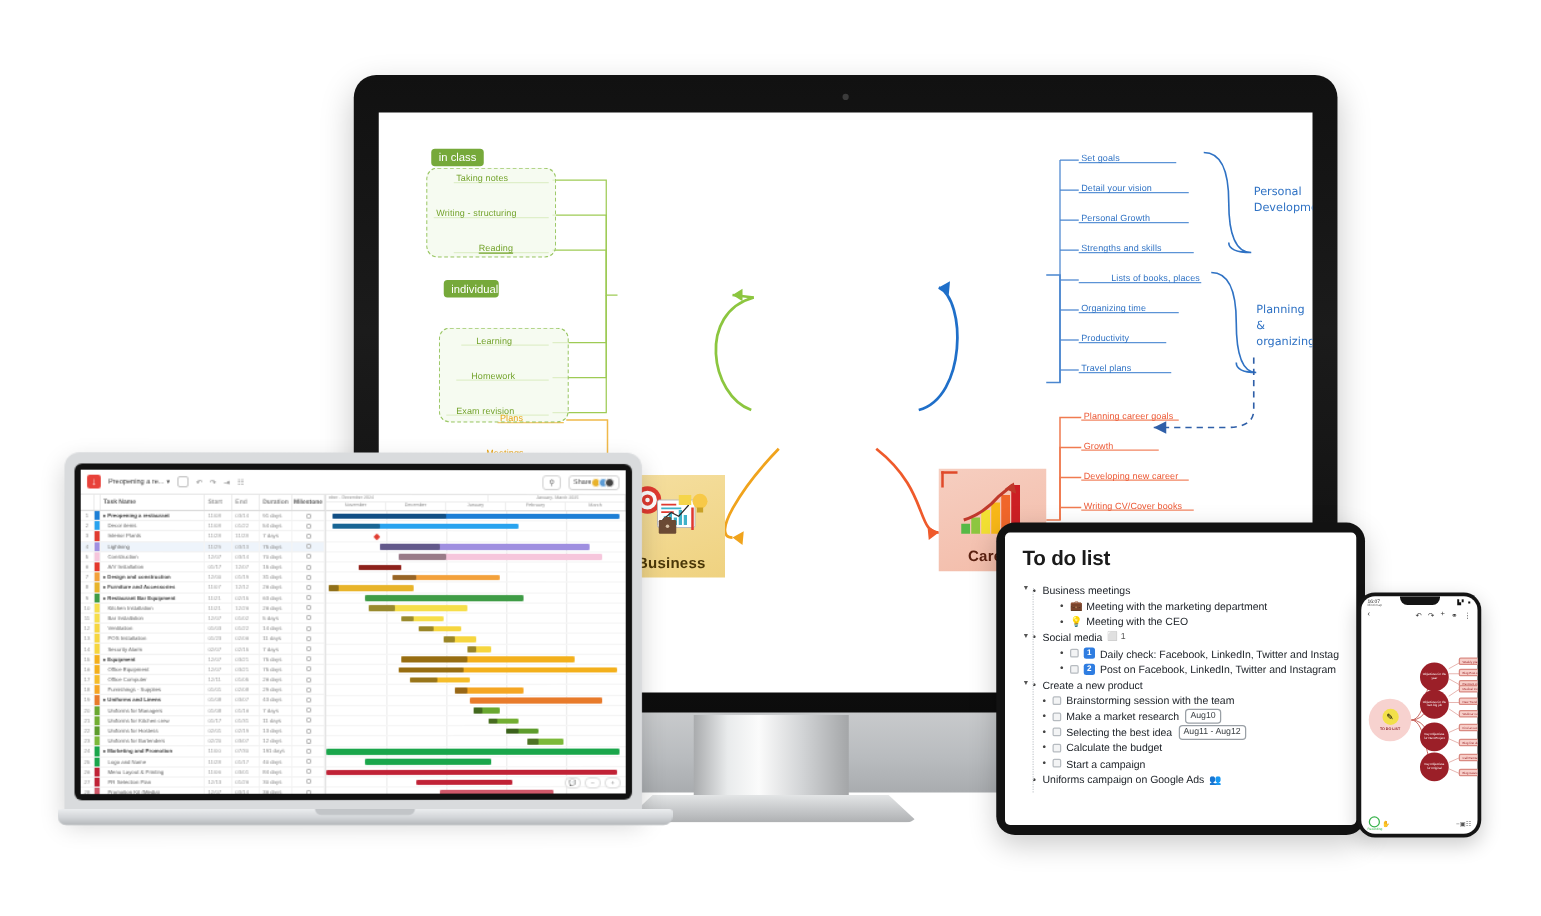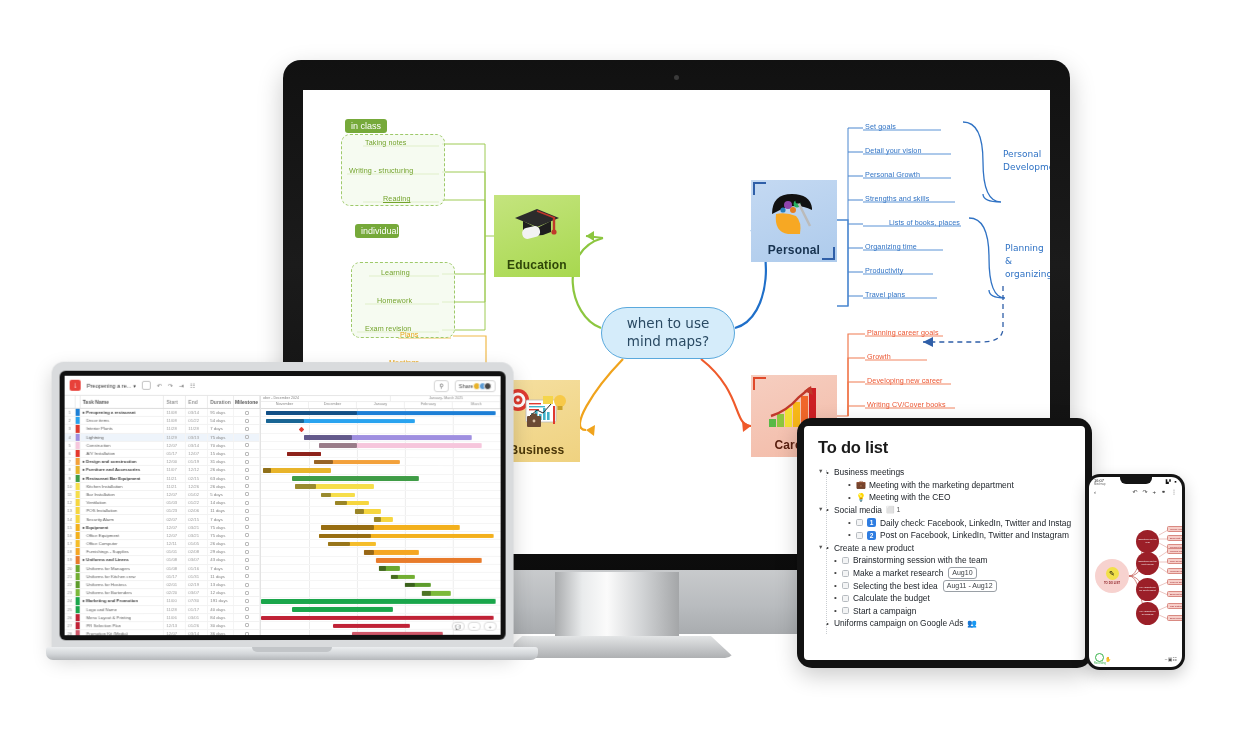--- a/index.html
+++ b/index.html
@@ -283,47 +283,21 @@
         <div class="leaf leaf-green" style="left:62px;top:48px;">Taking notes</div>
         <div class="leaf leaf-green" style="left:46px;top:76px;">Writing - structuring</div>
         <div class="leaf leaf-green" style="left:80px;top:104px;text-decoration:underline;">Reading</div>
 
         <div class="grp-box" style="left:48px;top:172px;width:104px;height:76px;"></div>
         <div class="grp-tag" style="left:52px;top:134px;width:44px;">individual</div>
         <div class="leaf leaf-green" style="left:78px;top:178px;">Learning</div>
         <div class="leaf leaf-green" style="left:74px;top:206px;">Homework</div>
         <div class="leaf leaf-green" style="left:62px;top:234px;">Exam revision</div>
 
-        <div class="mm-node node-education">
-          <svg class="nicon" width="50" height="42" viewBox="0 0 50 42">
-            <polygon points="25,6 47,15 25,24 3,15" fill="#2b2b2b"></polygon>
-            <path d="M11,18 L11,29 Q25,36 39,29 L39,18 L25,25 Z" fill="#1e1e1e"></path>
-            <rect x="10" y="24" width="18" height="11" rx="5" fill="#f2f2f2" transform="rotate(-14 19 29)"></rect>
-            <path d="M42,15 L42,28" stroke="#c0392b" stroke-width="2.4" fill="none"></path>
-            <circle cx="42" cy="29" r="2.6" fill="#c0392b"></circle>
-            <path d="M25,8 L43,15" stroke="#c0392b" stroke-width="1.6" fill="none"></path>
-          </svg>
-          <div class="nlabel">Education</div>
-        </div>
-
-        <div class="mm-node node-personal">
-          <span class="node-corner nc-tl" style="border-color:#2f5fa8;"></span>
-          <span class="node-corner nc-br" style="border-color:#2f5fa8;"></span>
-          <svg class="nicon" width="56" height="50" viewBox="0 0 56 50">
-            <path d="M6,26 Q6,6 26,6 Q44,6 46,20 L46,22 Q30,14 14,22 Z" fill="#111"></path>
-            <path d="M10,26 Q8,44 22,46 L34,46 Q36,34 30,28 Q20,24 10,26 Z" fill="#f7a823"></path>
-            <circle cx="22" cy="17" r="4" fill="#8e44ad"></circle>
-            <circle cx="31" cy="16" r="3.4" fill="#27ae60"></circle>
-            <circle cx="27" cy="22" r="3" fill="#e67e22"></circle>
-            <circle cx="17" cy="22" r="2.6" fill="#2980b9"></circle>
-            <path d="M32,14 L44,38" stroke="#bbb" stroke-width="2.5" fill="none"></path>
-            <circle cx="32" cy="13" r="2.6" fill="#111"></circle>
-          </svg>
-          <div class="nlabel">Personal</div>
-        </div>
+
 
         <div class="leaf leaf-blue" style="left:562px;top:32px;">Set goals</div>
         <div class="leaf leaf-blue" style="left:562px;top:56px;">Detail your vision</div>
         <div class="leaf leaf-blue" style="left:562px;top:80px;">Personal Growth</div>
         <div class="leaf leaf-blue" style="left:562px;top:104px;">Strengths and skills</div>
         <div class="leaf leaf-blue" style="left:562px;top:128px;margin-left:24px;">Lists of books, places</div>
         <div class="leaf leaf-blue" style="left:562px;top:152px;">Organizing time</div>
         <div class="leaf leaf-blue" style="left:562px;top:176px;">Productivity</div>
         <div class="leaf leaf-blue" style="left:562px;top:200px;">Travel plans</div>
 
@@ -375,24 +349,20 @@
             <polygon points="46,3 48,12 39,8" fill="#c0392b"></polygon>
           </svg>
           <div class="nlabel">Career</div>
         </div>
 
         <div class="leaf leaf-red" style="left:564px;top:238px;">Planning career goals</div>
         <div class="leaf leaf-red" style="left:564px;top:262px;">Growth</div>
         <div class="leaf leaf-red" style="left:564px;top:286px;">Developing new career</div>
         <div class="leaf leaf-red" style="left:564px;top:310px;">Writing CV/Cover books</div>
 
-        <div class="mm-center">
-          <span>when to use</span>
-          <span>mind maps?</span>
-        </div>
 
       </div>
     </div>
   </div>
   <div class="monitor-neck"></div>
   <div class="monitor-foot"></div>
 
   <div class="laptop">
     <div class="lt-lid">
       <div class="lt-inner">

